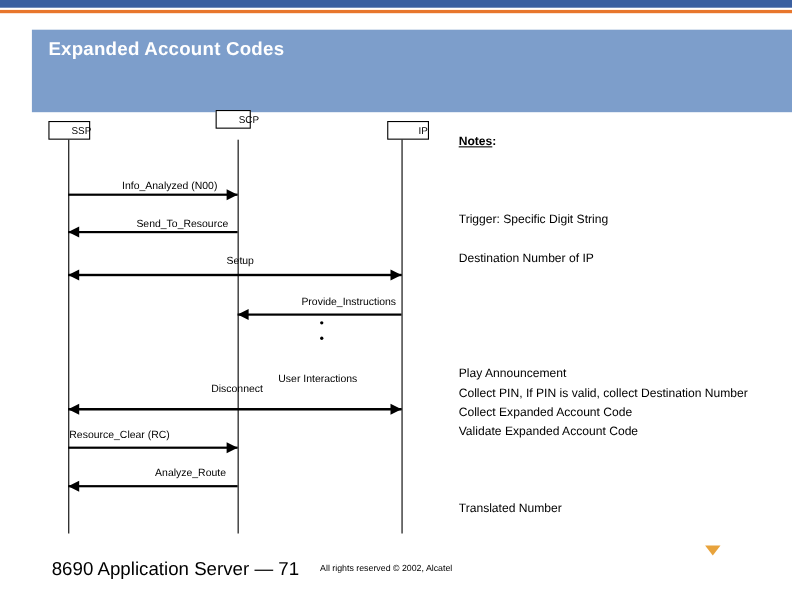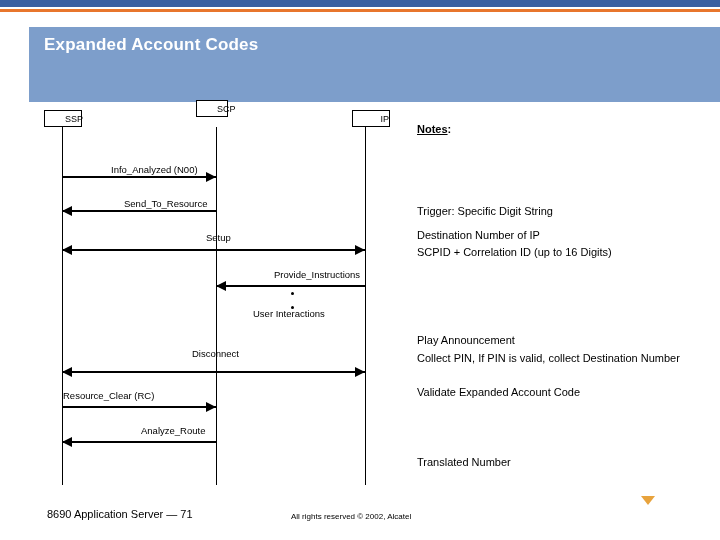--- a/index.html
+++ b/index.html
@@ -130,21 +130,21 @@
   .dot {
     position: absolute;
     width: 3px; height: 3px;
     background: #000000;
     border-radius: 50%;
   }
   
   .footer-left {
     position: absolute;
     left: 47px; top: 508px;
-    font-size: 11px;
+    font-size: 17px;
     color: #000000;
   }
   .footer-center {
     position: absolute;
     left: 291px; top: 512px;
     font-size: 8px;
     color: #000000;
   }
   .logo {
     position: absolute;
@@ -210,21 +210,21 @@
   </div>
 
   <div class="msg-label" style="left:274px; top:269px;">Provide_Instructions</div>
   <div class="msg left" style="left:216px; top:281px; width:149px;">
     <div class="line" style="left:0; width:149px;"></div>
       <div class="head"></div>
   </div>
 
   <div class="dot" style="left:291px; top:292px;"></div>
   <div class="dot" style="left:291px; top:306px;"></div>
-  <div class="msg-label" style="left:253px; top:308px;">User Interactions</div>
+  <div class="msg-label" style="left:253px; top:339px;">User Interactions</div>
 
   <div class="msg-label" style="left:192px; top:348px;">Disconnect</div>
   <div class="msg left" style="left:62px; top:367px; width:303px;">
     <div class="line" style="left:0; width:303px;"></div>
       <div class="head"></div>
   </div>
   <div class="msg right" style="left:62px; top:367px; width:303px;">
     <div class="line" style="left:0; width:303px;"></div>
       <div class="head"></div>
   </div>
@@ -236,25 +236,25 @@
   </div>
 
   <div class="msg-label" style="left:141px; top:425px;">Analyze_Route</div>
   <div class="msg left" style="left:62px; top:437px; width:154px;">
     <div class="line" style="left:0; width:154px;"></div>
       <div class="head"></div>
   </div>
 
   <div class="notes-title"><u>Notes</u><span>:</span></div>
 
-  <div class="note-line" style="left:417px; top:194px;margin-top:11px;">Trigger: Specific Digit String</div>
+  <div class="note-line" style="left:417px; top:194px;">Trigger: Specific Digit String</div>
   <div class="note-line" style="left:417px; top:229px;">Destination Number of IP</div>
-  <div class="note-line" style="left:417px; top:246px;">SCPID + Correlation ID (up to 16 Digits)</div>
   <div class="note-line" style="left:417px; top:334px;">Play Announcement</div>
   <div class="note-line" style="left:417px; top:352px;">Collect PIN, If PIN is valid, collect Destination Number</div>
+  <div class="note-line" style="left:417px; top:369px;">Collect Expanded Account Code</div>
   <div class="note-line" style="left:417px; top:386px;">Validate Expanded Account Code</div>
   <div class="note-line" style="left:417px; top:456px;">Translated Number</div>
 
   <div class="footer-left">8690 Application Server — 71</div>
   <div class="footer-center">All rights reserved © 2002, Alcatel</div>
   <div class="footer-tri"></div>
 
 </div>
 
 </body></html>

